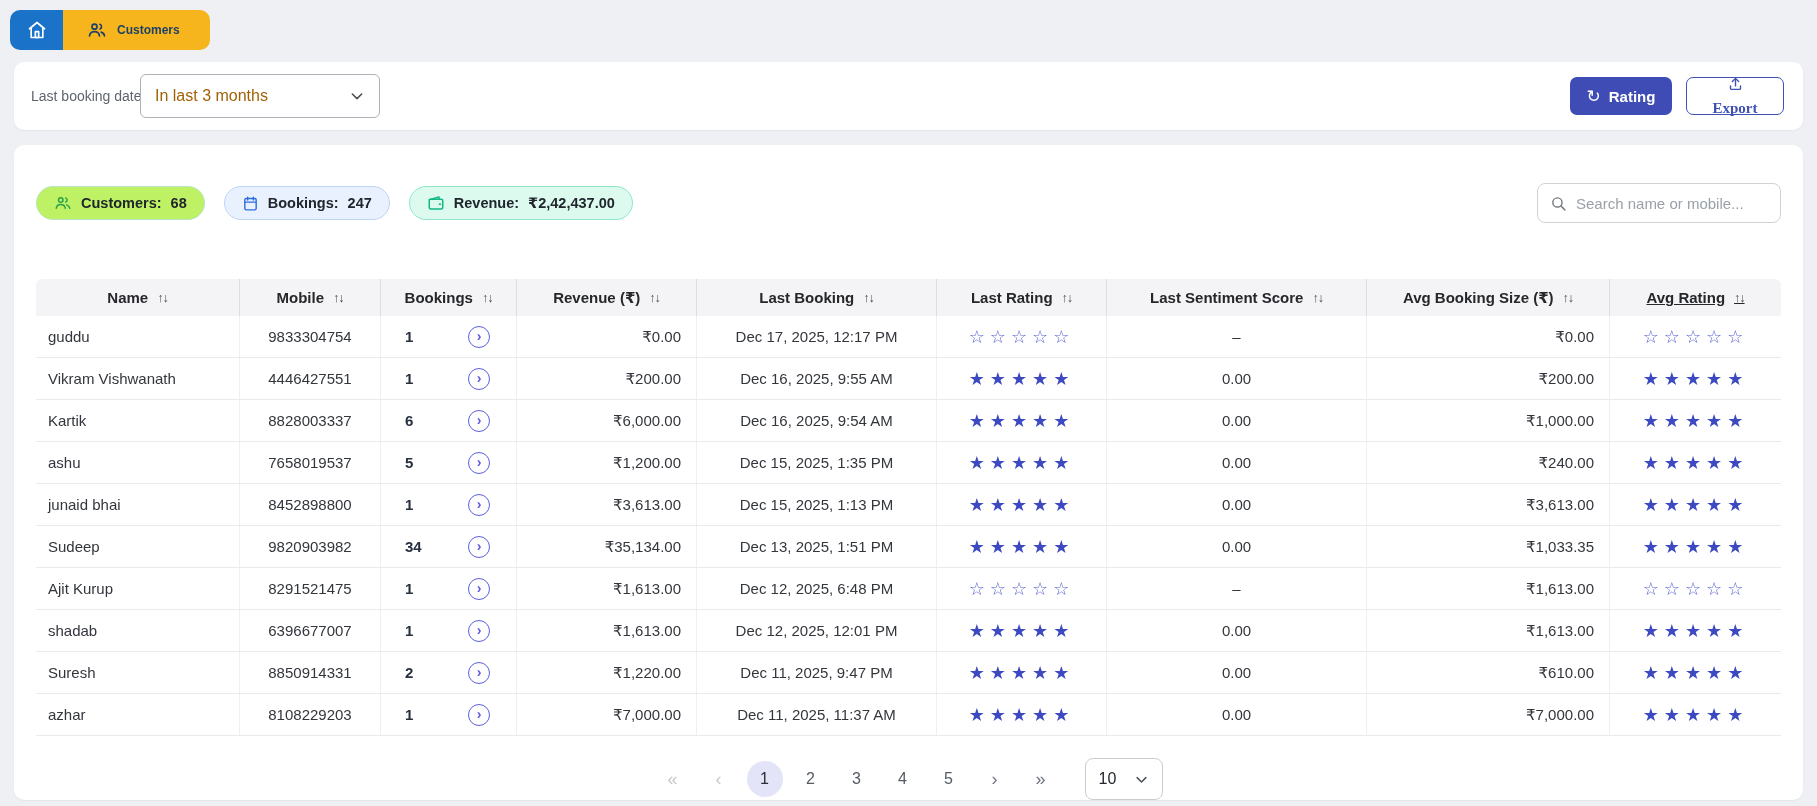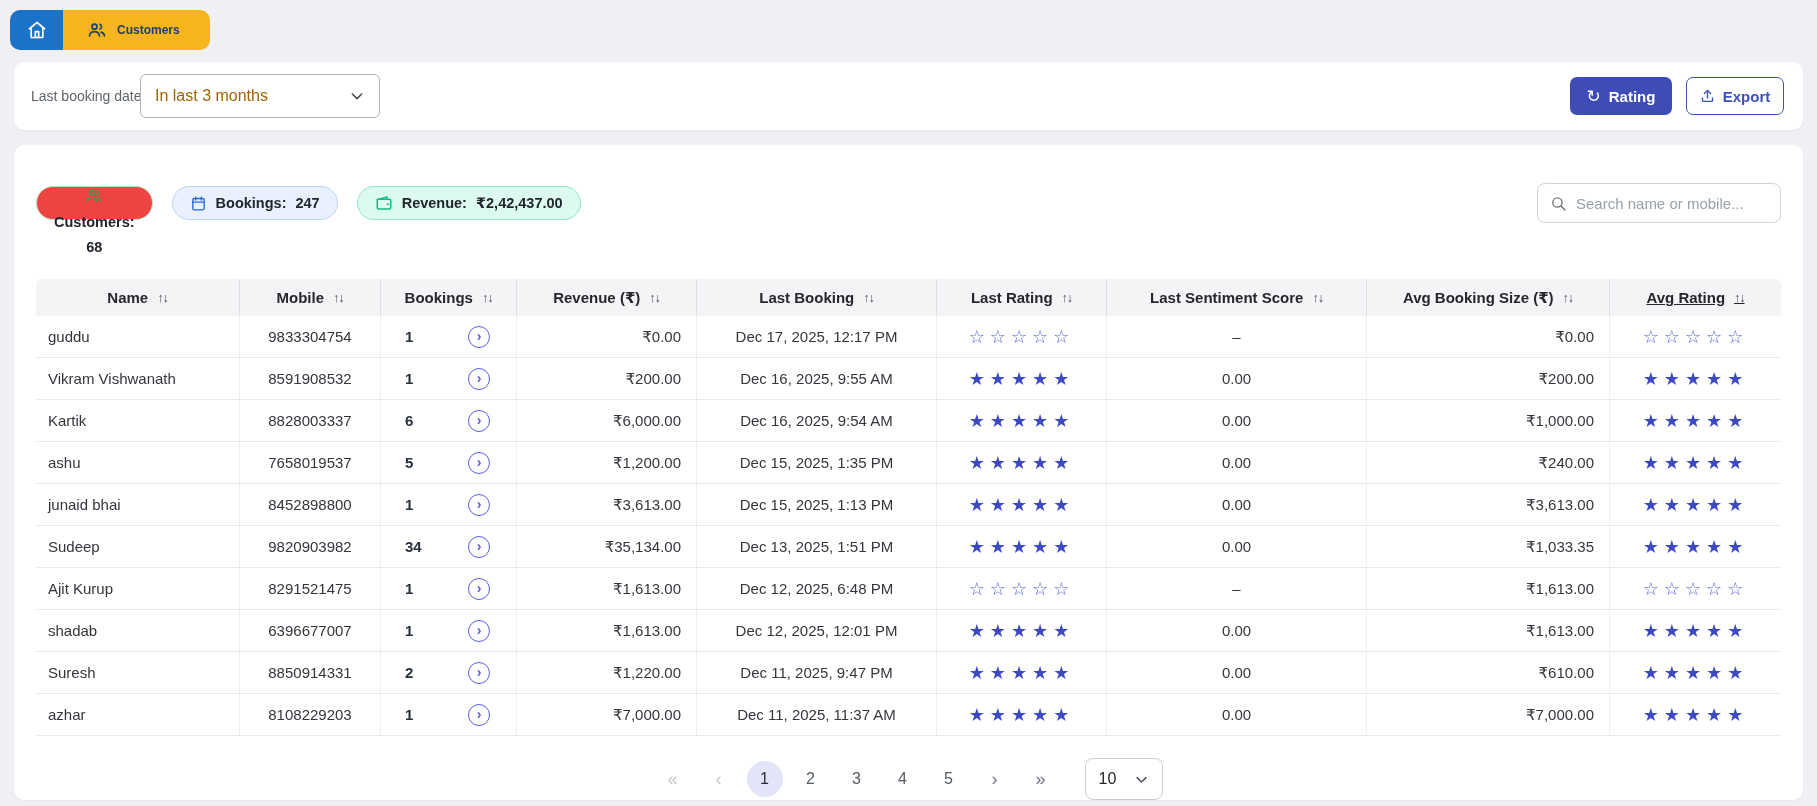--- a/index.html
+++ b/index.html
@@ -41,39 +41,39 @@
   .btn-refresh {
     position:absolute; top:15px; right:131px; width:102px; height:38px;
     background:#3f4cb5; color:#fff; border:none; border-radius:7px;
     font-size:15px; font-weight:700; display:flex; align-items:center; justify-content:center; gap:8px;
     cursor:pointer; font-family:inherit;
   }
   .btn-export {
     position:absolute; top:15px; right:19px; width:98px; height:38px;
     background:#fff; color:#3f51b5; border:1px solid #3f51b5; border-radius:7px;
     font-size:15px; font-weight:700; display:flex; align-items:center; justify-content:center; gap:8px;
-    cursor:pointer; font-family:Liberation Sans, sans-serif;
+    cursor:pointer; font-family:Liberation Serif, serif;flex-direction:column;
   }
   .refresh-glyph { font-size:17px; font-weight:400; line-height:1; }
 
   
   .main-card {
     position:absolute; left:14px; top:145px; width:1789px; height:655px;
     background:#fff; border-radius:10px; box-shadow:0 1px 2px rgba(0,0,0,.05);
     overflow:hidden;
   }
   .toolbar { display:flex; align-items:center; padding:38px 22px 0 22px; }
   .badges { display:flex; gap:19px; }
   .badge {
     height:34px; border-radius:17px; display:flex; align-items:center; gap:9px;
     padding:0 17px; font-size:14.5px; color:#21262d;
   }
   .badge .b-label { font-weight:600; }
   .badge .b-value { font-weight:700; }
-  .badge-customers { background:#ef4444; border:1px solid #b9e5c1;flex-direction:column; }
+  .badge-customers { background:#bef264; border:1px solid #b9e5c1; }
   .badge-bookings  { background:#e9f1fe; border:1px solid #bcd4f6; }
   .badge-revenue   { background:#dcfbee; border:1px solid #8fe6c9; }
 
   .search-box {
     margin-left:auto; width:244px; height:40px; border:1px solid #cfd2d7; border-radius:8px;
     display:flex; align-items:center; padding:0 12px; gap:9px; background:#fff;
   }
   .search-box input {
     border:none; outline:none; flex:1; font-size:15px; color:#33363c; font-family:inherit;
     background:transparent;
@@ -295,21 +295,21 @@
           <div class="td center stars">
             <span class="st e">☆</span>
             <span class="st e">☆</span>
             <span class="st e">☆</span>
             <span class="st e">☆</span>
             <span class="st e">☆</span>
           </div>
         </div>
         <div class="trow">
           <div class="td">Vikram Vishwanath</div>
-          <div class="td center">8591908532</div>
+          <div class="td center">4446427551</div>
           <div class="td bookings">
             <span class="bcount">1</span>
             <span class="golink">›</span>
           </div>
           <div class="td money">₹200.00</div>
           <div class="td center">Dec 16, 2025, 9:55 AM</div>
           <div class="td center stars">
             <span class="st f">★</span>
             <span class="st f">★</span>
             <span class="st f">★</span>

